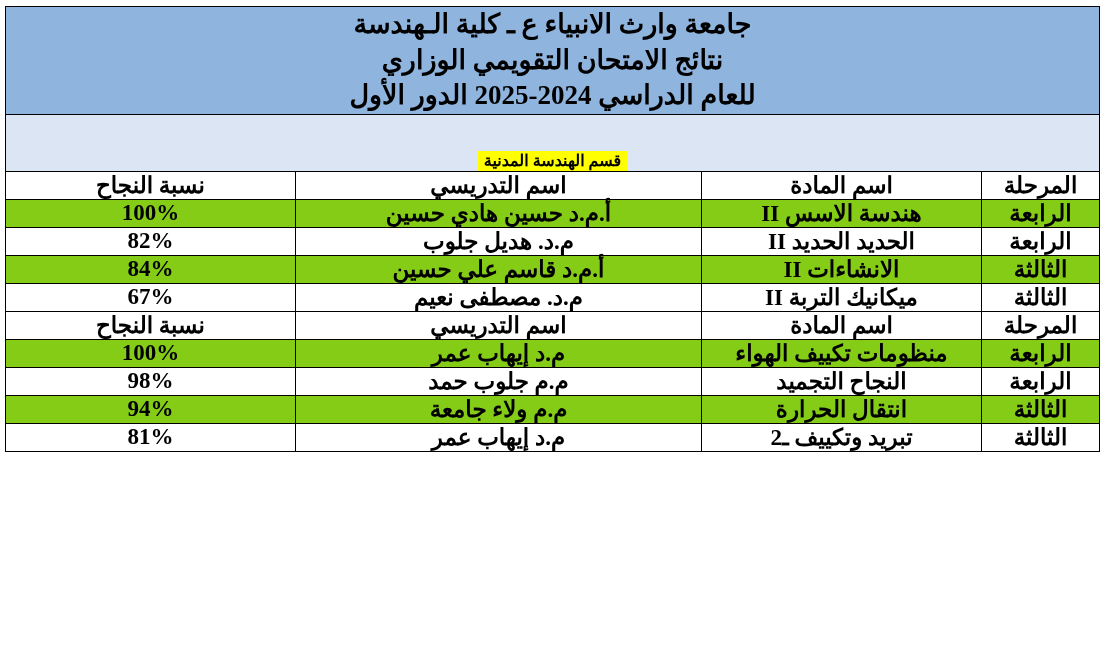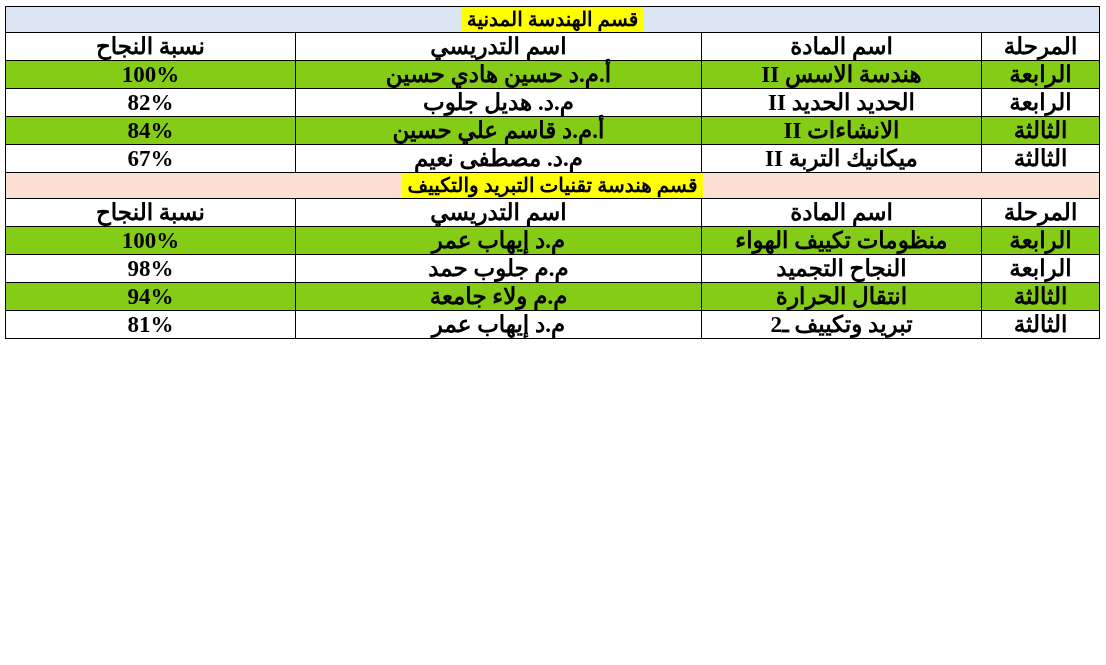--- a/index.html
+++ b/index.html
@@ -53,24 +53,25 @@
     letter-spacing: 0px;
   }
   .section-cell {
     padding: 5px 4px 7px 4px;
   }
   .section-civil { background: #dbe5f3; }
   .section-refrig { background: #fbdfd3; }
   .section-label {
     display: inline-block;
     background: #ffff00;
-    font-size: 20px;
+    font-size: 16px;
     font-weight: bold;
     padding: 0 6px;
     line-height: 1.25;
+    margin-top: 36px;
   }
   .header-row td {
     background: #ffffff;
     font-size: 23px;
     padding: 6px 4px 8px 4px;
   }
   .data-row td {
     font-size: 23px;
     padding: 5px 4px 7px 4px;
   }
@@ -82,20 +83,27 @@
 
 <div class="sheet">
   <table class="grid">
     <colgroup>
       <col class="c-stage">
       <col class="c-subject">
       <col class="c-teacher">
       <col class="c-rate">
     </colgroup>
     <tbody>
+      <tr>
+        <td class="title-cell" colspan="4">
+          <span class="title-line">جامعة وارث الانبياء ع ـ كلية الـهندسة</span>
+          <span class="title-line">نتائج الامتحان التقويمي الوزاري</span>
+          <span class="title-line">للعام الدراسي 2024-2025 الدور الأول</span>
+        </td>
+      </tr>
 
       <tr>
         <td class="section-cell section-civil" colspan="4">
           <span class="section-label">قسم الهندسة المدنية</span>
         </td>
       </tr>
       <tr class="header-row">
         <td>المرحلة</td>
         <td>اسم المادة</td>
         <td>اسم التدريسي</td>
@@ -119,25 +127,20 @@
         <td>أ.م.د قاسم علي حسين</td>
         <td>84%</td>
       </tr>
       <tr class="data-row row-plain">
         <td>الثالثة</td>
         <td>ميكانيك التربة II</td>
         <td>م.د. مصطفى نعيم</td>
         <td>67%</td>
       </tr>
 
-      <tr>
-        <td class="section-cell section-refrig" colspan="4">
-          <span class="section-label">قسم هندسة تقنيات التبريد والتكييف</span>
-        </td>
-      </tr>
       <tr class="header-row">
         <td>المرحلة</td>
         <td>اسم المادة</td>
         <td>اسم التدريسي</td>
         <td>نسبة النجاح</td>
       </tr>
       <tr class="data-row row-alt">
         <td>الرابعة</td>
         <td>منظومات تكييف الهواء</td>
         <td>م.د إيهاب عمر</td>

